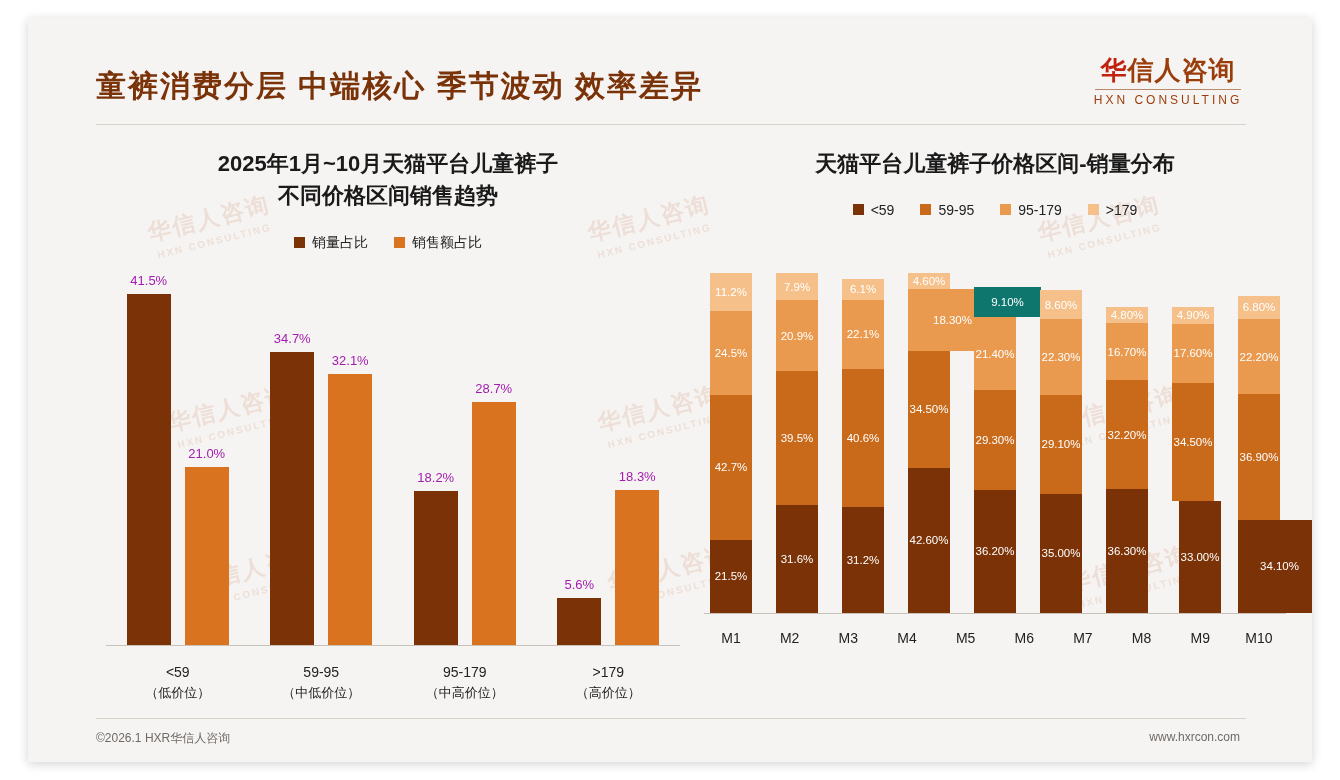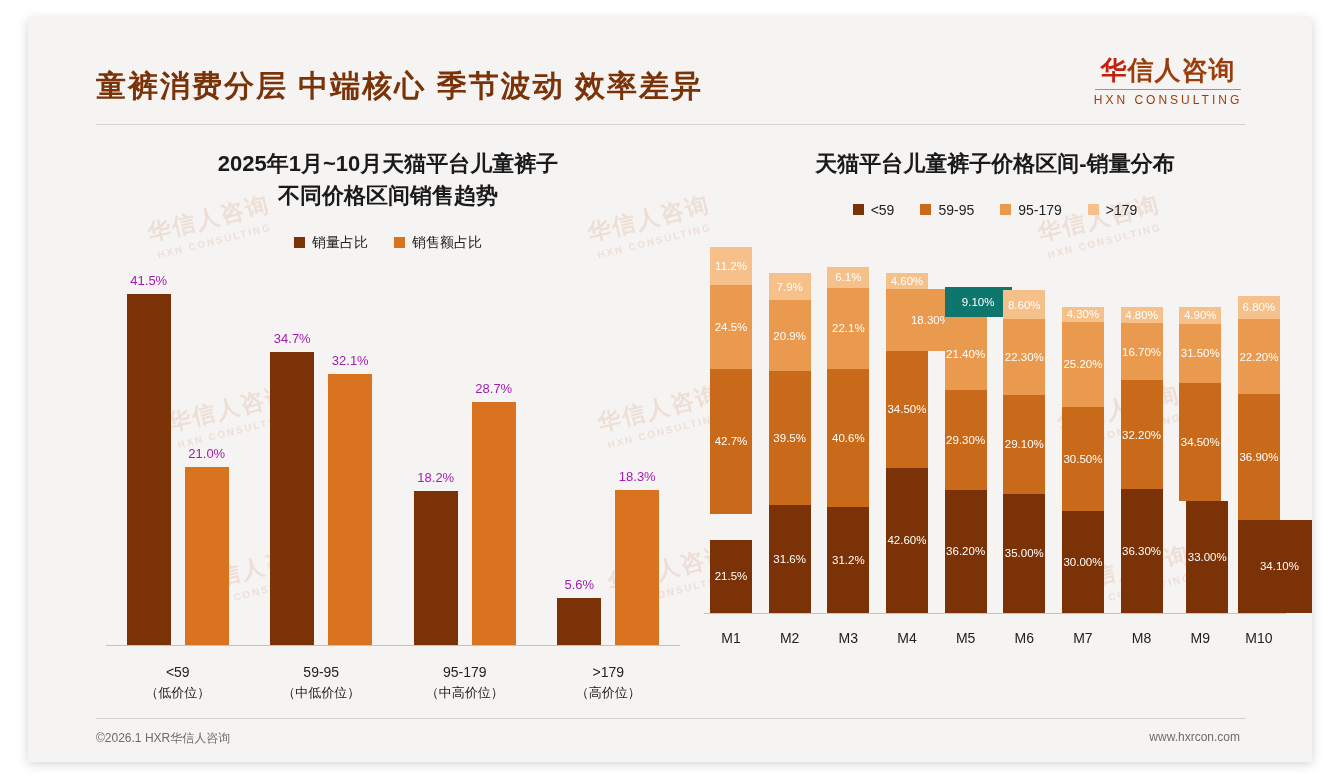--- a/index.html
+++ b/index.html
@@ -433,21 +433,21 @@
           <div class="stack">
             <div class="seg" style="height: 38.08px; background: rgb(245, 192, 138);">
               <span>11.2%</span>
             </div>
             <div class="seg" style="height: 83.3px; background: rgb(233, 154, 78);">
               <span>24.5%</span>
             </div>
             <div class="seg" style="height: 145.18px; background: rgb(201, 106, 27);">
               <span>42.7%</span>
             </div>
-            <div class="seg" style="height: 73.1px; background: rgb(123, 50, 6); margin-top: 26px;">
+            <div class="seg" style="height: 73.1px; background: rgb(123, 50, 6);">
               <span>21.5%</span>
             </div>
           </div>
           <div class="stack">
             <div class="seg" style="height: 26.86px; background: rgb(245, 192, 138);">
               <span>7.9%</span>
             </div>
             <div class="seg" style="height: 71.06px; background: rgb(233, 154, 78);">
               <span>20.9%</span>
             </div>
@@ -455,21 +455,21 @@
               <span>39.5%</span>
             </div>
             <div class="seg" style="height: 107.44px; background: rgb(123, 50, 6);">
               <span>31.6%</span>
             </div>
           </div>
           <div class="stack">
             <div class="seg" style="height: 20.74px; background: rgb(245, 192, 138);">
               <span>6.1%</span>
             </div>
-            <div class="seg" style="height: 81px; background: rgb(233, 154, 78);">
+            <div class="seg" style="height: 69px; background: rgb(233, 154, 78);">
               <span>22.1%</span>
             </div>
             <div class="seg" style="height: 138.04px; background: rgb(201, 106, 27);">
               <span>40.6%</span>
             </div>
             <div class="seg" style="height: 106.08px; background: rgb(123, 50, 6);">
               <span>31.2%</span>
             </div>
           </div>
           <div class="stack">
@@ -508,53 +508,39 @@
               <span>22.30%</span>
             </div>
             <div class="seg" style="height: 98.94px; background: rgb(201, 106, 27);">
               <span>29.10%</span>
             </div>
             <div class="seg" style="height: 119px; background: rgb(123, 50, 6);">
               <span>35.00%</span>
             </div>
           </div>
           <div class="stack">
-            <div class="seg" style="height: 14.62px; background: rgb(245, 192, 138);">
-              <span>4.30%</span>
-            </div>
-            <div class="seg" style="height: 85.68px; background: rgb(233, 154, 78);">
-              <span>25.20%</span>
-            </div>
-            <div class="seg" style="height: 103.7px; background: rgb(201, 106, 27);">
-              <span>30.50%</span>
-            </div>
-            <div class="seg" style="height: 102px; background: rgb(123, 50, 6);">
-              <span>30.00%</span>
-            </div>
-          </div>
-          <div class="stack">
             <div class="seg" style="height: 16.32px; background: rgb(245, 192, 138);">
               <span>4.80%</span>
             </div>
             <div class="seg" style="height: 56.78px; background: rgb(233, 154, 78);">
               <span>16.70%</span>
             </div>
             <div class="seg" style="height: 109.48px; background: rgb(201, 106, 27);">
               <span>32.20%</span>
             </div>
             <div class="seg" style="height: 123.42px; background: rgb(123, 50, 6);">
               <span>36.30%</span>
             </div>
           </div>
           <div class="stack">
             <div class="seg" style="height: 16.66px; background: rgb(245, 192, 138);">
               <span>4.90%</span>
             </div>
             <div class="seg" style="height: 59.84px; background: rgb(233, 154, 78);">
-              <span>31.50%</span>
+              <span>17.60%</span>
             </div>
             <div class="seg" style="height: 117.3px; background: rgb(201, 106, 27);">
               <span>34.50%</span>
             </div>
             <div class="seg" style="height: 112.2px; background: rgb(123, 50, 6); margin-left: 7px;">
               <span>33.00%</span>
             </div>
           </div>
           <div class="stack">
             <div class="seg" style="height: 23.12px; background: rgb(245, 192, 138);">

